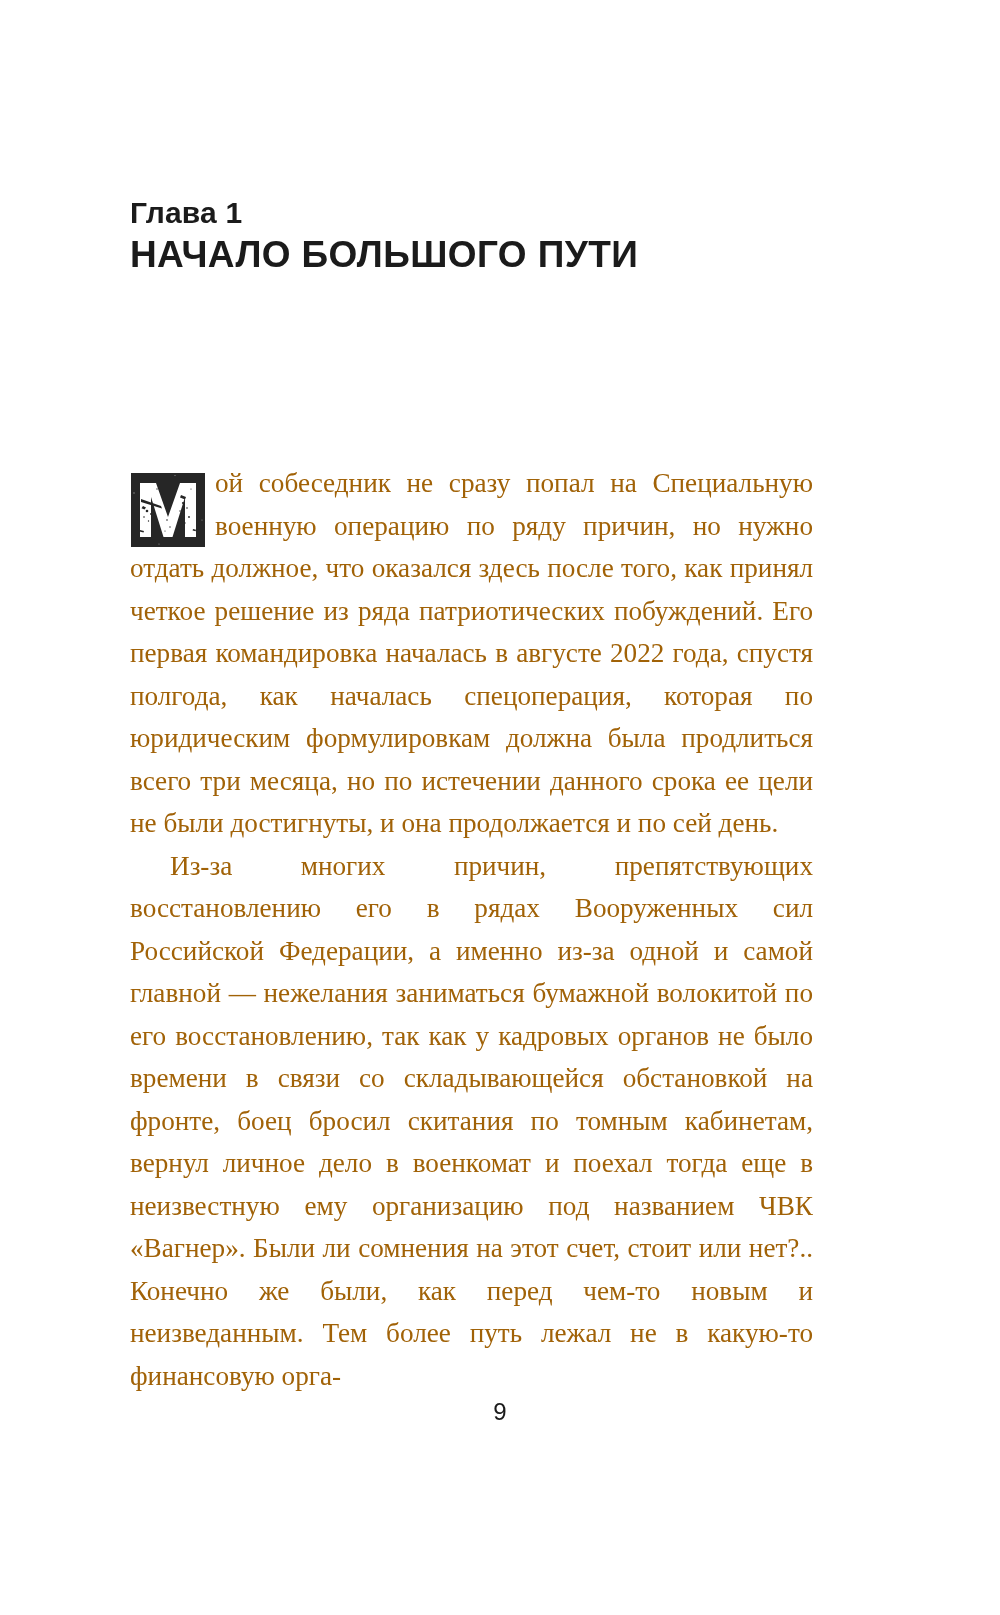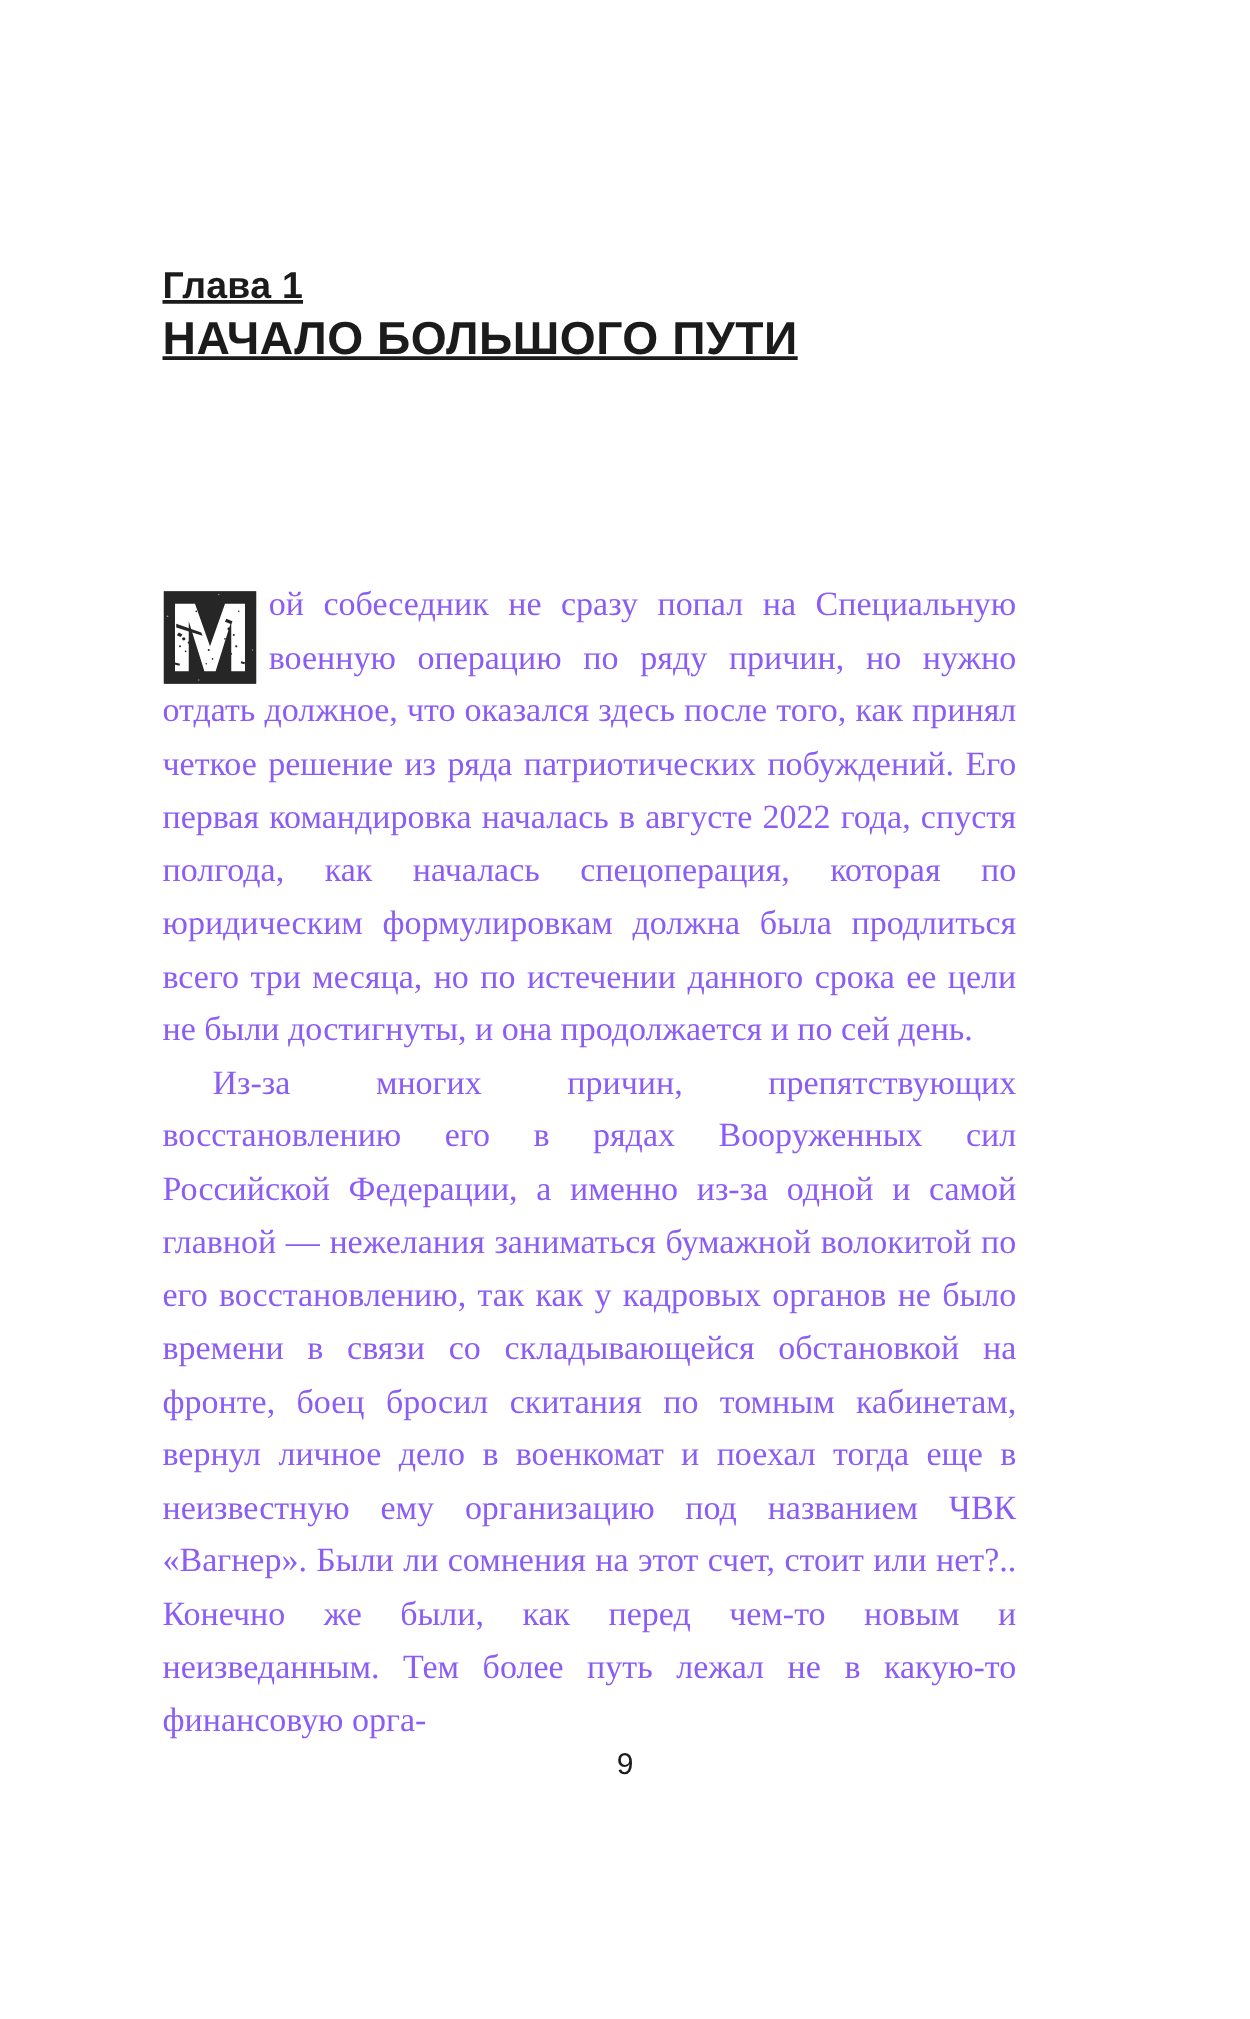--- a/index.html
+++ b/index.html
@@ -20,26 +20,25 @@
   .page {
     position: absolute;
     inset: 0;
     background: #ffffff;
   }
 
   
   .chapter-head {
     position: absolute;
     left: 130px;
-    top: 208px;
+    top: 192px;
     width: 690px;
     font-family: "Liberation Sans", "DejaVu Sans", sans-serif;
     font-weight: bold;
     color: #1b1b1b;
-    text-decoration: underline;
   }
   .chapter-number {
     font-size: 30px;
     line-height: 42px;
     letter-spacing: 0.2px;
   }
   .chapter-title {
     font-size: 37px;
     line-height: 42px;
     letter-spacing: 0.4px;
@@ -49,21 +48,21 @@
   
   .body-block {
     position: absolute;
     left: 130px;
     top: 462px;
     width: 683px;
     font-size: 27.2px;
     line-height: 42.5px;
     text-align: justify;
     text-justify: inter-word;
-    color: #8b5cf6;
+    color: #a16207;
   }
 
   .para {
     margin: 0;
     text-align: justify;
     hyphens: manual;
   }
   .para + .para {
     text-indent: 40px;
   }

